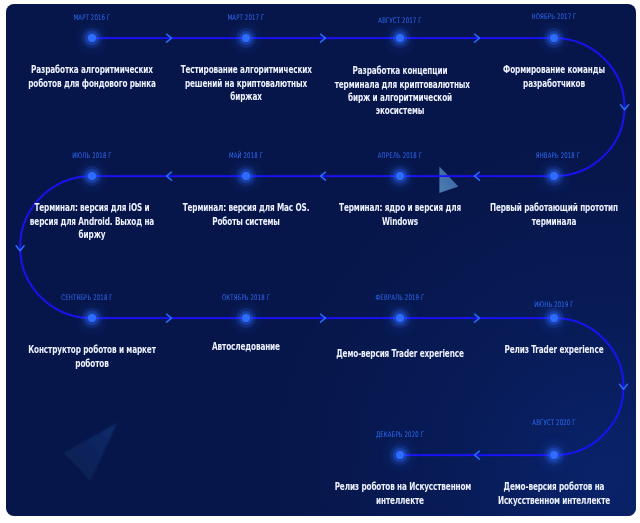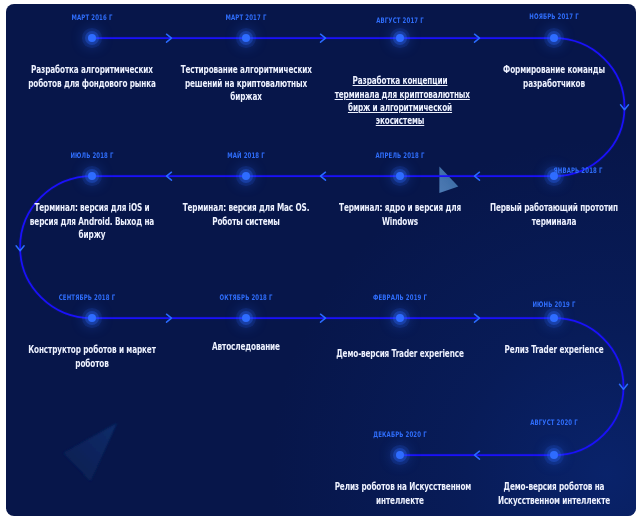--- a/index.html
+++ b/index.html
@@ -8,21 +8,21 @@
   #card{position:absolute;left:6px;top:4.2px;width:630px;height:512.3px;border-radius:8px;
         background:#07164a;overflow:hidden;}
   #bgglow{position:absolute;left:0;top:0;width:630px;height:512.3px;
      background:radial-gradient(circle 430px at 600px 470px,
        rgba(10,40,120,.70) 0%, rgba(9,34,104,.45) 35%, rgba(7,22,74,0) 78%);}
   svg.layer{position:absolute;left:0;top:0;width:630px;height:512.3px;}
   .node{position:absolute;width:8px;height:8px;border-radius:50%;
         background:#2e6cff;
         box-shadow:0 0 0 3px rgba(45,105,255,.30),0 0 0 6px rgba(45,105,255,.14),
                    0 0 13px 5px rgba(45,105,255,.32);}
-  .date{position:absolute;font-weight:700;color:#2f6dfa;text-align:left;
+  .date{position:absolute;font-weight:400;color:#2f6dfa;text-align:left;
         white-space:nowrap;transform:translateX(-50%);}
   .date span{display:block;font-size:7.6px;letter-spacing:.2px;
         transform:scaleX(.71);transform-origin:50% 50%;}
   .desc{position:absolute;font-weight:700;color:#eef2ff;text-align:center;
         transform:translateX(-50%);}
   .desc span{display:block;font-size:10.6px;line-height:13.4px;white-space:nowrap;
         letter-spacing:-.18px;
         transform:scaleX(.688);transform-origin:50% 50%;}
 </style>
 </head>
@@ -109,36 +109,36 @@
       </div>
       <div class="desc" style="left: 240px; top: 59px; width: 190px;">
         <span>Тестирование алгоритмических</span>
         <span>решений на криптовалютных</span>
         <span>биржах</span>
       </div>
       <div class="node" style="left: 390px; top: 30.2px;"></div>
       <div class="date" style="left: 394px; top: 12px;">
         <span>АВГУСТ 2017 Г</span>
       </div>
-      <div class="desc" style="left: 394px; top: 70px; width: 190px; text-decoration: underline;">
+      <div class="desc" style="left: 394px; top: 60px; width: 190px;">
         <span>Разработка концепции</span>
         <span>терминала для криптовалютных</span>
         <span>бирж и алгоритмической</span>
         <span>экосистемы</span>
       </div>
       <div class="node" style="left: 544px; top: 30.2px;"></div>
       <div class="date" style="left: 548px; top: 8px;">
         <span>НОЯБРЬ 2017 Г</span>
       </div>
       <div class="desc" style="left: 548px; top: 59.2px; width: 190px;">
         <span>Формирование команды</span>
         <span>разработчиков</span>
       </div>
       <div class="node" style="left: 544px; top: 168.2px;"></div>
-      <div class="date" style="left: 572px; top: 147.2px; margin-top: 15px;">
+      <div class="date" style="left: 552px; top: 147.2px;">
         <span>ЯНВАРЬ 2018 Г</span>
       </div>
       <div class="desc" style="left: 548px; top: 197.2px; width: 190px;">
         <span>Первый работающий прототип</span>
         <span>терминала</span>
       </div>
       <div class="node" style="left: 390px; top: 168.2px;"></div>
       <div class="date" style="left: 394px; top: 147.2px;">
         <span>АПРЕЛЬ 2018 Г</span>
       </div>

